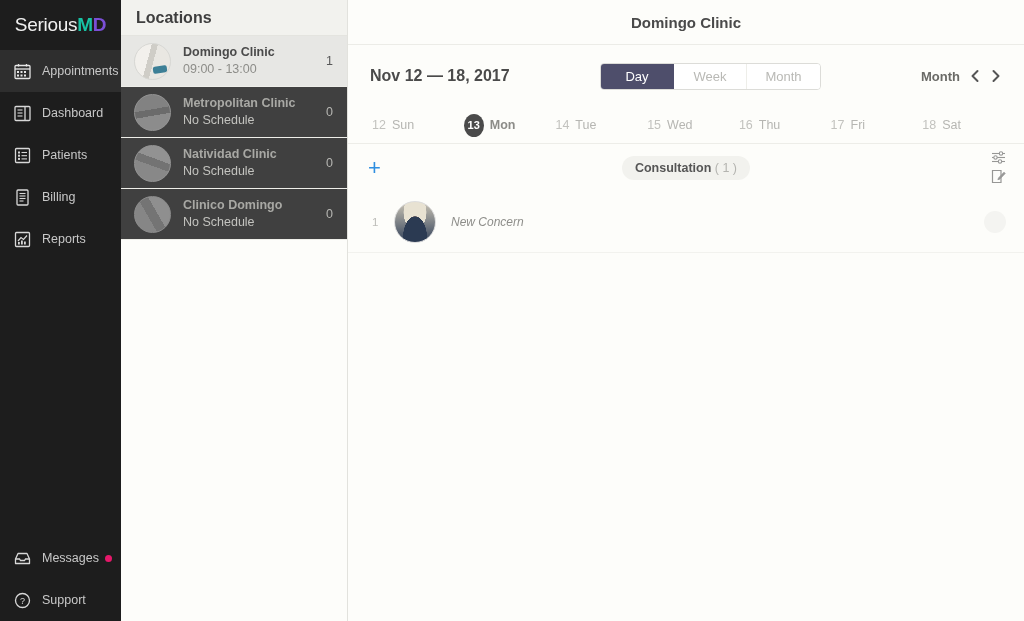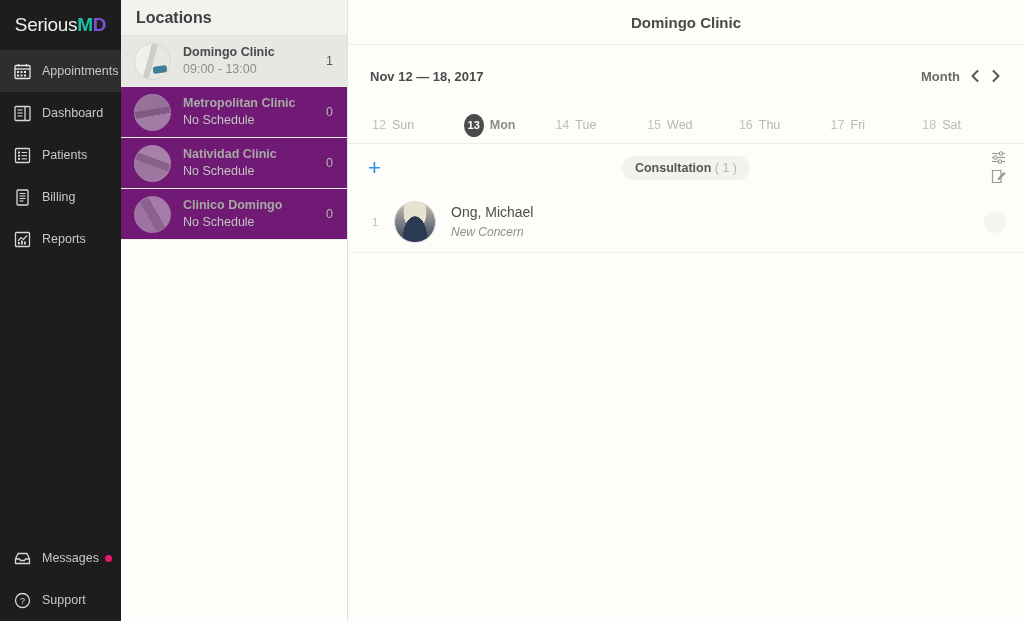--- a/index.html
+++ b/index.html
@@ -95,21 +95,21 @@
     padding-left: 15px;
     border-bottom: 1px solid #e4e4df;
   }
   .loc-header-title { font-size: 16px; font-weight: bold; color: #3e3e3e; }
   .loc-item {
     height: 51px;
     display: flex; align-items: center;
     padding: 0 14px 0 13px;
     border-bottom: 1px solid #eeeee9;
     cursor: pointer;
-    background: #701a75;
+    background: #404040;
   }
   .loc-item.selected { background: #e7e7e4; }
   .loc-thumb {
     width: 37px; height: 37px; border-radius: 50%;
     flex-shrink: 0; margin-right: 12px;
     border: 1px solid #d8d8d4;
     background: linear-gradient(140deg,#d8d8d4,#b4b4ae 55%,#cfcfca);
     overflow: hidden; position: relative;
   }
   .loc-thumb.t1 {
@@ -150,21 +150,21 @@
     border-bottom: 1px solid #ececE7;
     flex-shrink: 0;
   }
   .main-title { font-size: 15px; font-weight: bold; color: #4a4a4a; }
 
   .toolbar {
     height: 62px; display: flex; align-items: center;
     padding: 0 22px 0 22px;
     flex-shrink: 0;
   }
-  .date-range { font-size: 13px; font-weight: bold; color: #4a4a4a; width: 230px; }
+  .date-range { font-size: 16px; font-weight: bold; color: #4a4a4a; width: 230px; }
   .seg {
     display: flex; border: 1px solid #dcdcd8; border-radius: 4px;
     overflow: hidden; height: 27px; background: #fff;
   }
   .seg-btn {
     width: 73px; display: flex; align-items: center; justify-content: center;
     font-size: 13px; color: #b9b9b5; cursor: pointer;
     border-right: 1px solid #eeeee9;
     background: #fff;
   }
@@ -408,20 +408,25 @@
   </div>
 
   <div class="main">
     <div class="main-header">
       <span class="main-title">Domingo Clinic</span>
     </div>
 
     <div class="toolbar">
       <span class="date-range">Nov 12 — 18, 2017</span>
 
+      <div class="seg">
+        <div class="seg-btn active">Day</div>
+        <div class="seg-btn">Week</div>
+        <div class="seg-btn">Month</div>
+      </div>
 
       <div class="seg-spacer"></div>
 
       <div class="today-grp">
         <span class="today-label">Month</span>
         <span class="chev">
           <svg width="12" height="16" viewBox="0 0 12 16">
               <polyline points="8.5,3 3.5,8 8.5,13" fill="none" stroke="#555" stroke-width="2" stroke-linecap="round" stroke-linejoin="round"></polyline>
             </svg>
         </span>
@@ -491,20 +496,19 @@
               <path d="M7.5 9 L13 3.2 L14.2 4.4 L8.7 10.2 L6.9 10.7 Z" fill="#444" stroke="#444" stroke-width="0.8" stroke-linejoin="round"></path>
             </svg>
         </span>
       </span>
     </div>
 
     <div class="appt-row">
       <span class="appt-idx">1</span>
       <span class="appt-avatar"></span>
       <span class="appt-text">
-        <span class="appt-name" style="display:block">Ong, Michael</span>
         <span class="appt-sub" style="display:block">New Concern</span>
       </span>
       <span class="appt-status"></span>
     </div>
   </div>
 
 </div>
 
 </body></html>

